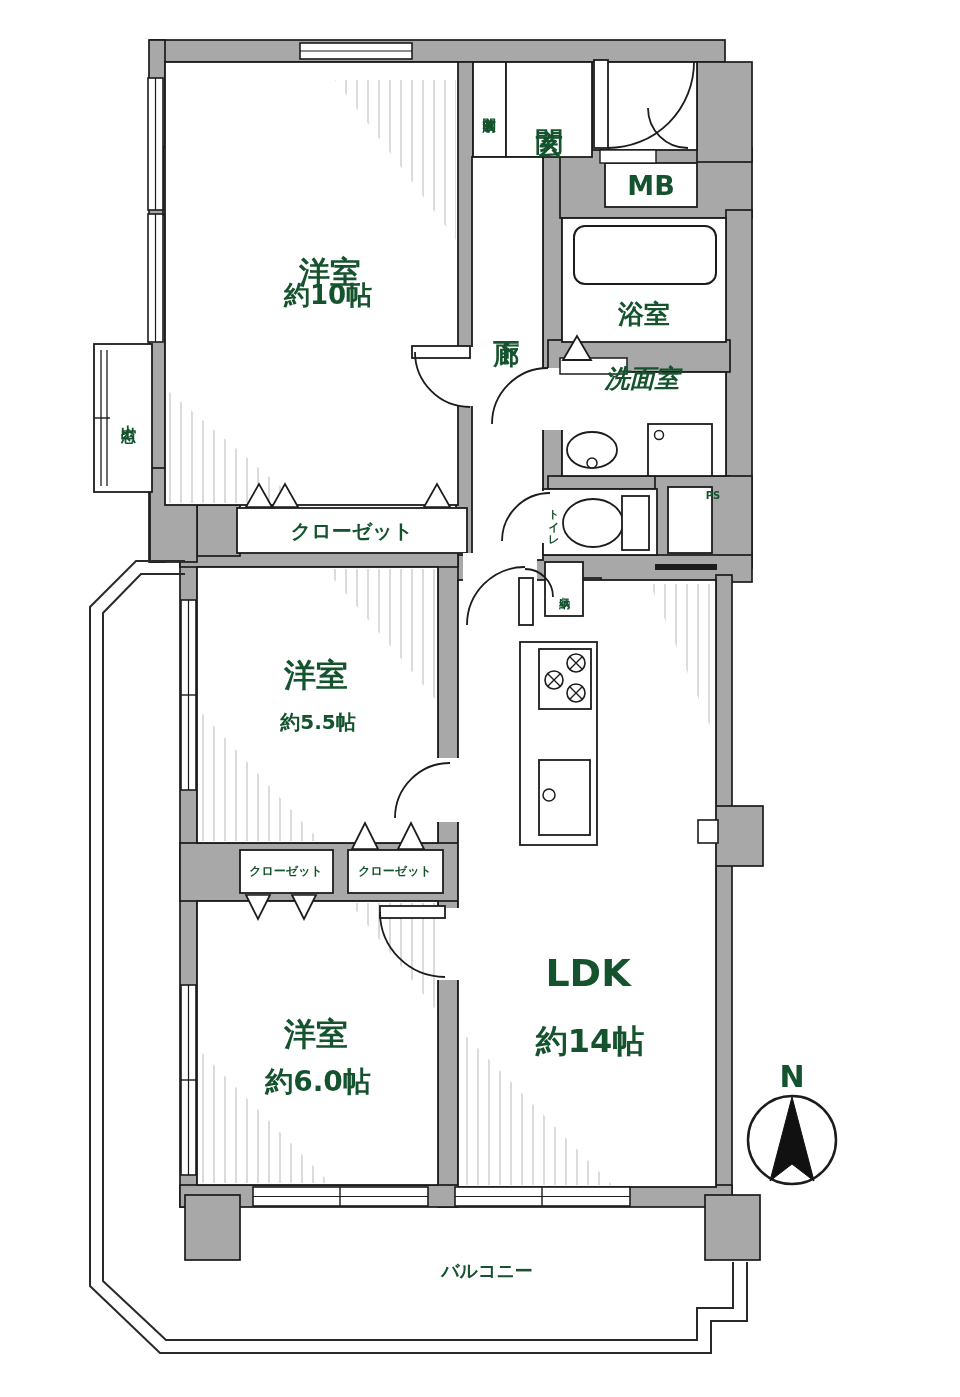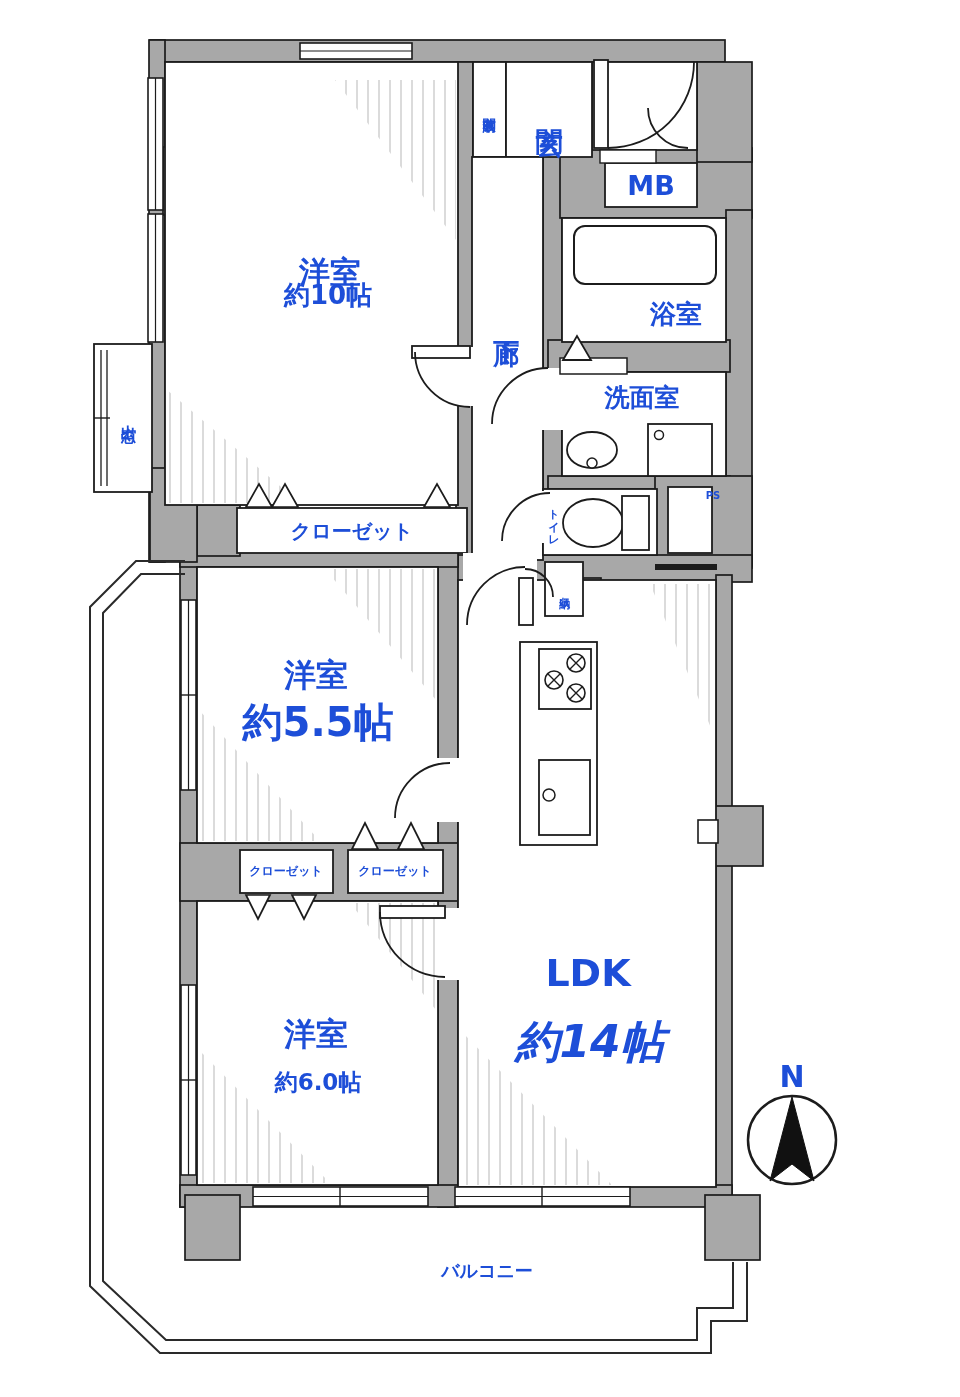--- a/index.html
+++ b/index.html
@@ -1,20 +1,20 @@
 <!DOCTYPE html>
 <html><head>
 <meta charset="utf-8">
 <style>
   html,body{margin:0;padding:0;background:#ffffff;}
   #canvas{position:relative;width:960px;height:1397px;background:#fff;overflow:hidden;
           font-family:"DejaVu Sans","Liberation Sans",sans-serif;color:#1a1a1a;}
   svg{position:absolute;left:0;top:0;}
   .lbl{position:absolute;transform:translate(-50%,-50%);white-space:nowrap;
-       color:#1d4ed8;line-height:1.05;text-align:center;font-weight:600;}
+       color:#14532d;line-height:1.05;text-align:center;font-weight:600;}
   .v{writing-mode:vertical-rl;text-orientation:upright;letter-spacing:1px;}
 </style>
 </head>
 <body>
 
 <div id="canvas">
 <svg width="960" height="1397" viewBox="0 0 960 1397">
   <defs>
     <pattern id="hatch" width="11" height="11" patternUnits="userSpaceOnUse">
       <line x1="5" y1="0" x2="5" y2="11" stroke="#c8c8c8" stroke-width="1.3"></line>
@@ -171,31 +171,31 @@
 
   <g>
     <circle cx="792" cy="1140" r="44" fill="#fff" stroke="#1c1c1c" stroke-width="2.5"></circle>
     <polygon points="792,1097 770,1181 792,1164 814,1181" fill="#111" stroke="#111" stroke-width="1"></polygon>
   </g>
 </svg>
 
   <div class="lbl" style="left:330px;top:272px;font-size:31px;">洋室</div>
   <div class="lbl" style="left:328px;top:296px;font-size:26px;">約10帖</div>
   <div class="lbl" style="left:316px;top:676px;font-size:32px;">洋室</div>
-  <div class="lbl" style="left:318px;top:722px;font-size:40px;">約5.5帖</div>
+  <div class="lbl" style="left:318px;top:722px;font-size:20px;">約5.5帖</div>
   <div class="lbl" style="left:316px;top:1035px;font-size:32px;">洋室</div>
-  <div class="lbl" style="left:318px;top:1082px;font-size:23px;">約6.0帖</div>
+  <div class="lbl" style="left:318px;top:1082px;font-size:28px;">約6.0帖</div>
   <div class="lbl" style="left:588px;top:974px;font-size:38px;">LDK</div>
-  <div class="lbl" style="left:590px;top:1042px;font-size:44px;font-style:italic;">約14帖</div>
+  <div class="lbl" style="left:590px;top:1042px;font-size:32px;">約14帖</div>
 
   <div class="lbl v" style="left:549px;top:108px;font-size:27px;">玄関</div>
   <div class="lbl v" style="left:489px;top:109px;font-size:13px;">玄関収納</div>
   <div class="lbl" style="left:651px;top:186px;font-size:27px;">MB</div>
-  <div class="lbl" style="left:644px;top:315px;font-size:26px;margin-left:32px;">浴室</div>
-  <div class="lbl" style="left:642px;top:398px;font-size:25px;">洗面室</div>
+  <div class="lbl" style="left:644px;top:315px;font-size:26px;">浴室</div>
+  <div class="lbl" style="left:642px;top:379px;font-size:25px;font-style:italic;">洗面室</div>
   <div class="lbl v" style="left:553px;top:521px;font-size:11px;">トイレ</div>
   <div class="lbl" style="left:713px;top:496px;font-size:10px;">PS</div>
   <div class="lbl v" style="left:506px;top:320px;font-size:26px;">廊下</div>
   <div class="lbl v" style="left:564px;top:589px;font-size:11px;">収納</div>
   <div class="lbl" style="left:352px;top:531px;font-size:20px;">クローゼット</div>
   <div class="lbl" style="left:286px;top:871px;font-size:12px;">クローゼット</div>
   <div class="lbl" style="left:395px;top:871px;font-size:12px;">クローゼット</div>
   <div class="lbl v" style="left:128px;top:413px;font-size:16px;">出窓</div>
   <div class="lbl" style="left:487px;top:1271px;font-size:18px;">バルコニー</div>
   <div class="lbl" style="left:792px;top:1077px;font-size:30px;font-weight:700;">N</div>

